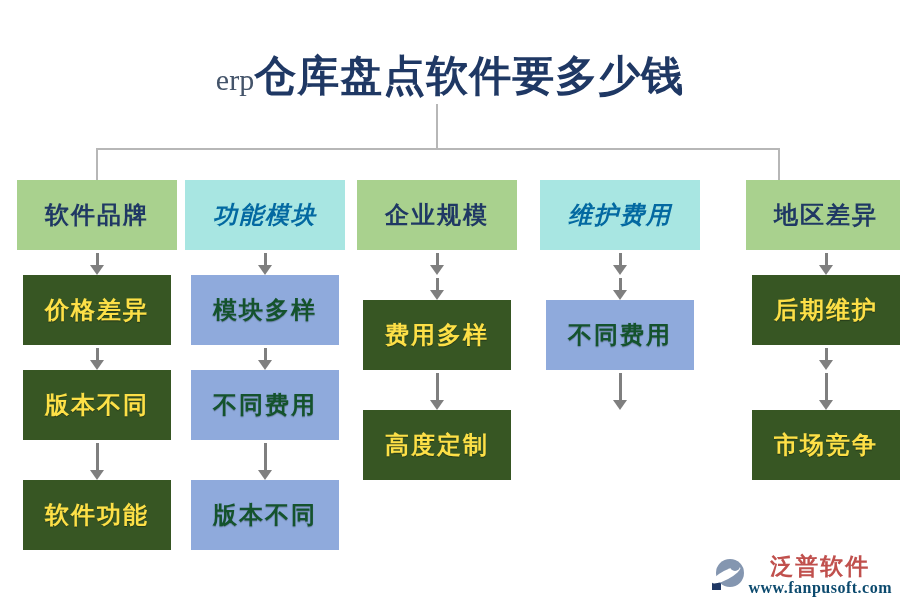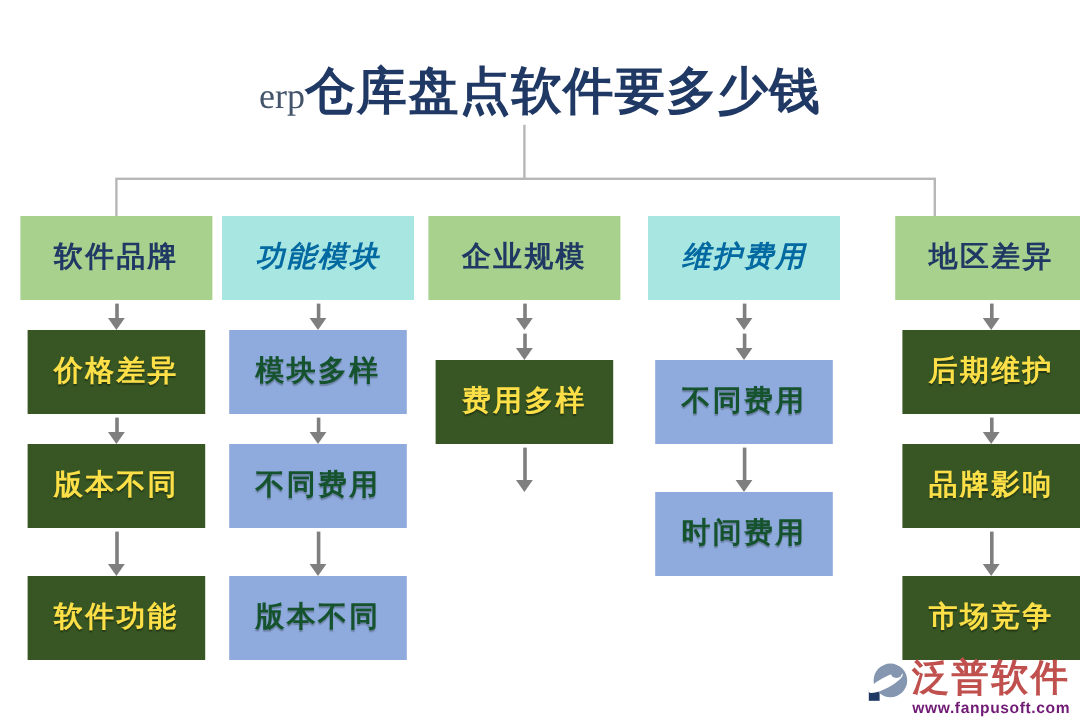--- a/index.html
+++ b/index.html
@@ -63,27 +63,27 @@
   }
 
   
   .watermark{
     position:absolute;right:8px;bottom:4px;
     display:flex;align-items:flex-start;gap:3px;
     text-decoration:none;cursor:pointer;
   }
   .wm-text{display:flex;flex-direction:column;align-items:center;}
   .wm-brand{
-    font-size:31px;font-weight:700;color:#C0504D;
+    font-size:23px;font-weight:700;color:#C0504D;
     letter-spacing:2px;line-height:1.05;text-align:center;
   }
   .wm-url{
-    font-size:13px;font-weight:700;color:#701a75;
+    font-size:16px;font-weight:700;color:#0c4a6e;
     letter-spacing:.5px;line-height:1;margin-top:1px;
-    font-family:Liberation Sans, sans-serif;
+    font-family:Liberation Serif, serif;
   }
   .wm-mark{flex:0 0 auto;margin-top:2px;}
 </style>
 </head>
 <body>
 
 <div class="canvas">
 
   <div class="title">
     <span class="title-prefix">erp</span><span class="title-main">仓库盘点软件要多少钱</span>
@@ -140,52 +140,51 @@
       </div>
     <div class="arrow">
         <span class="shaft"></span>
         <span class="head"></span>
       </div>
     <div class="box item">费用多样</div>
     <div class="arrow tall">
         <span class="shaft"></span>
         <span class="head"></span>
       </div>
+    <div class="box item">高度定制</div>
   </div>
 
   <div class="column c4 theme-blue">
     <div class="box header">维护费用</div>
     <div class="arrow">
         <span class="shaft"></span>
         <span class="head"></span>
       </div>
     <div class="arrow">
         <span class="shaft"></span>
         <span class="head"></span>
       </div>
     <div class="box item">不同费用</div>
     <div class="arrow tall">
         <span class="shaft"></span>
         <span class="head"></span>
       </div>
-    <div class="box item">时间费用</div>
   </div>
 
   <div class="column c5 theme-green">
     <div class="box header">地区差异</div>
     <div class="arrow">
         <span class="shaft"></span>
         <span class="head"></span>
       </div>
     <div class="box item">后期维护</div>
     <div class="arrow">
         <span class="shaft"></span>
         <span class="head"></span>
       </div>
-    <div class="box item">品牌影响</div>
     <div class="arrow tall">
         <span class="shaft"></span>
         <span class="head"></span>
       </div>
     <div class="box item">市场竞争</div>
   </div>
 
   <div class="watermark">
     <svg class="wm-mark" width="34" height="38" viewBox="0 0 34 38" aria-hidden="true">
       <rect x="1" y="24" width="9" height="9" fill="#1F3864"></rect>

